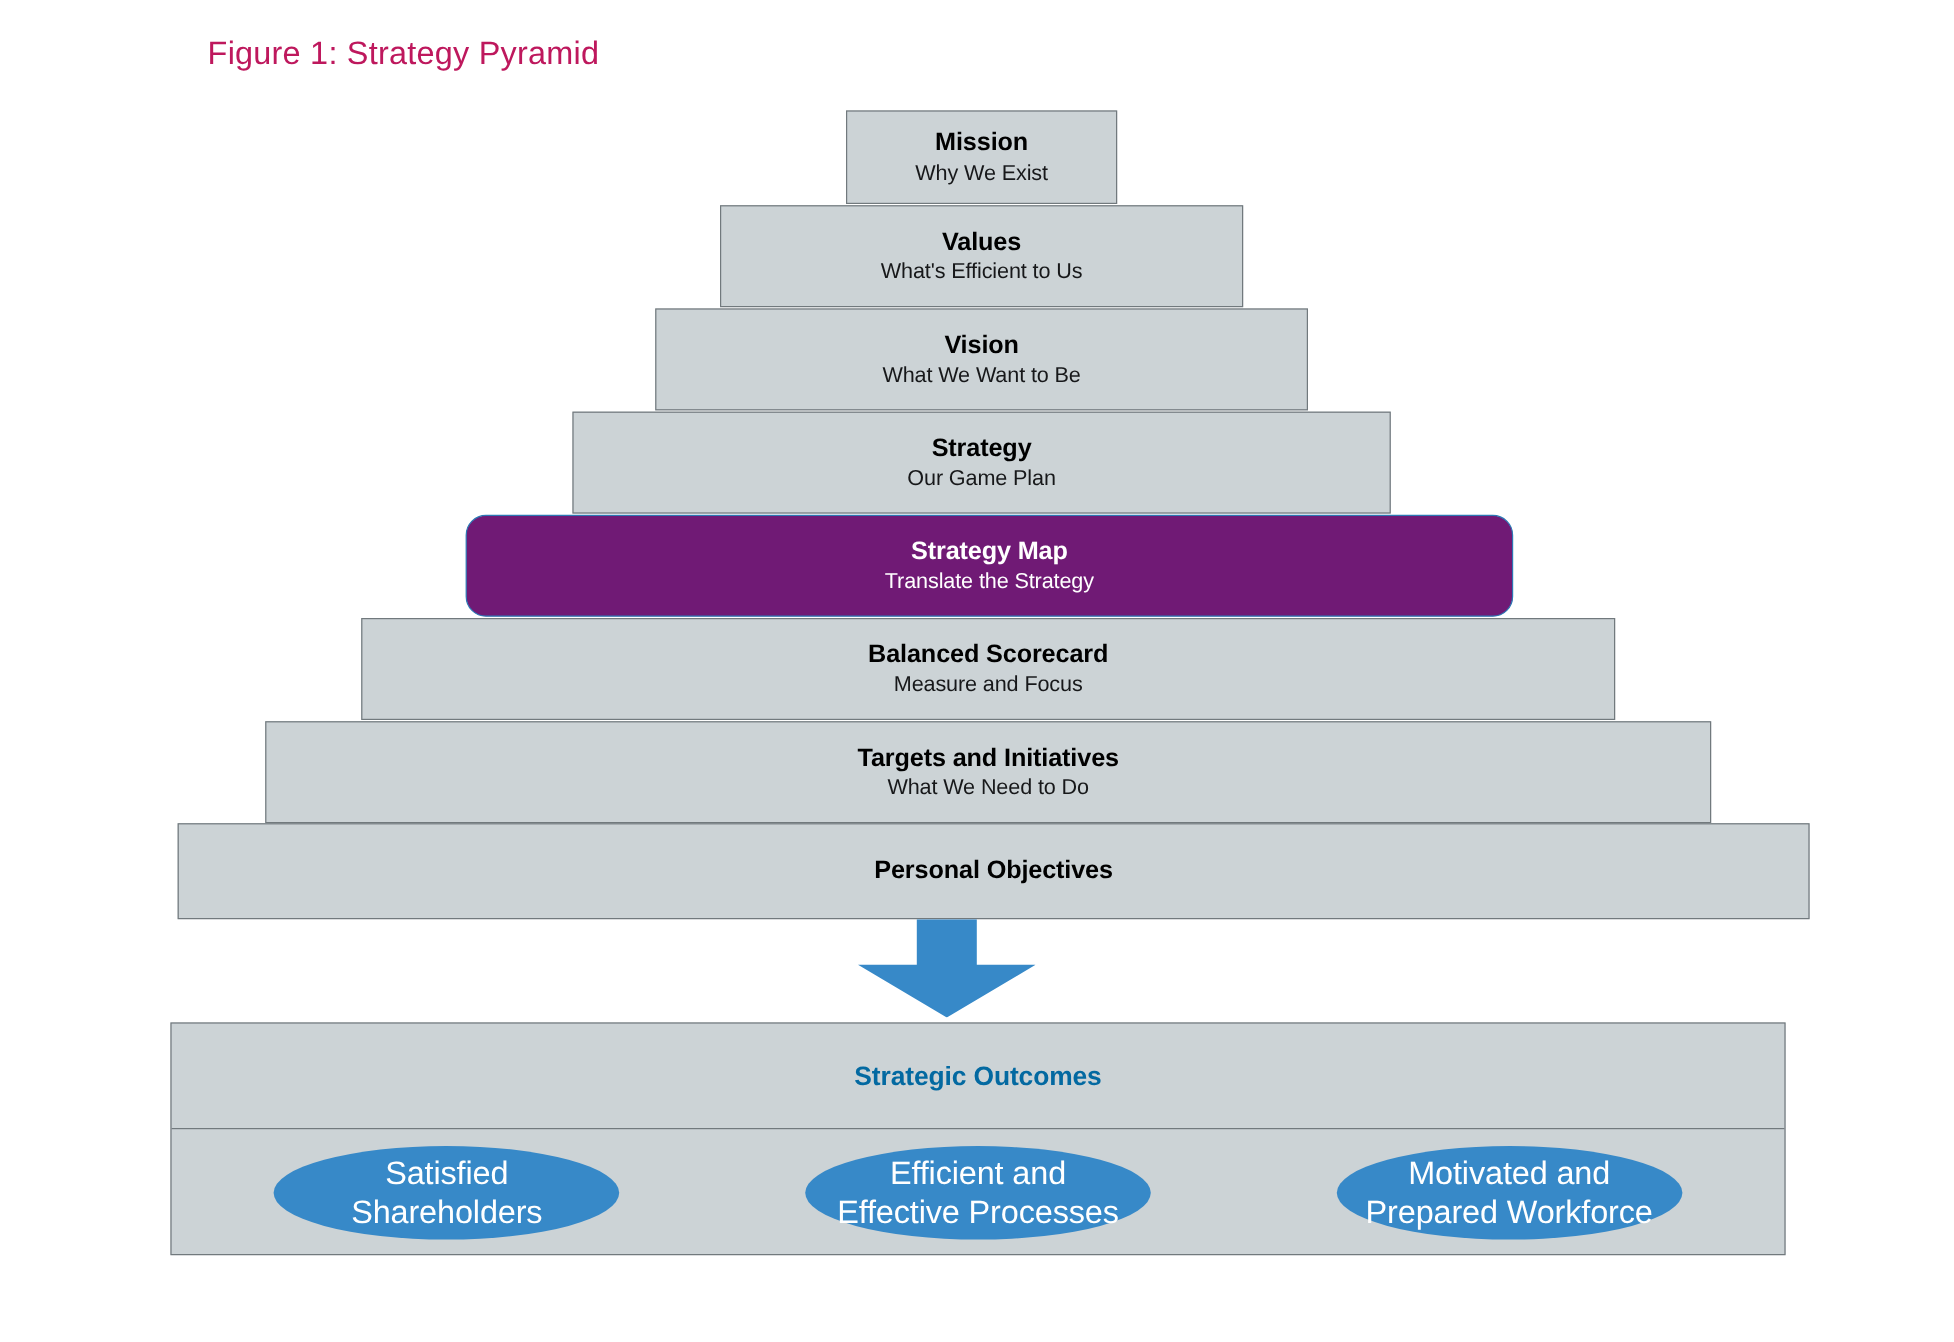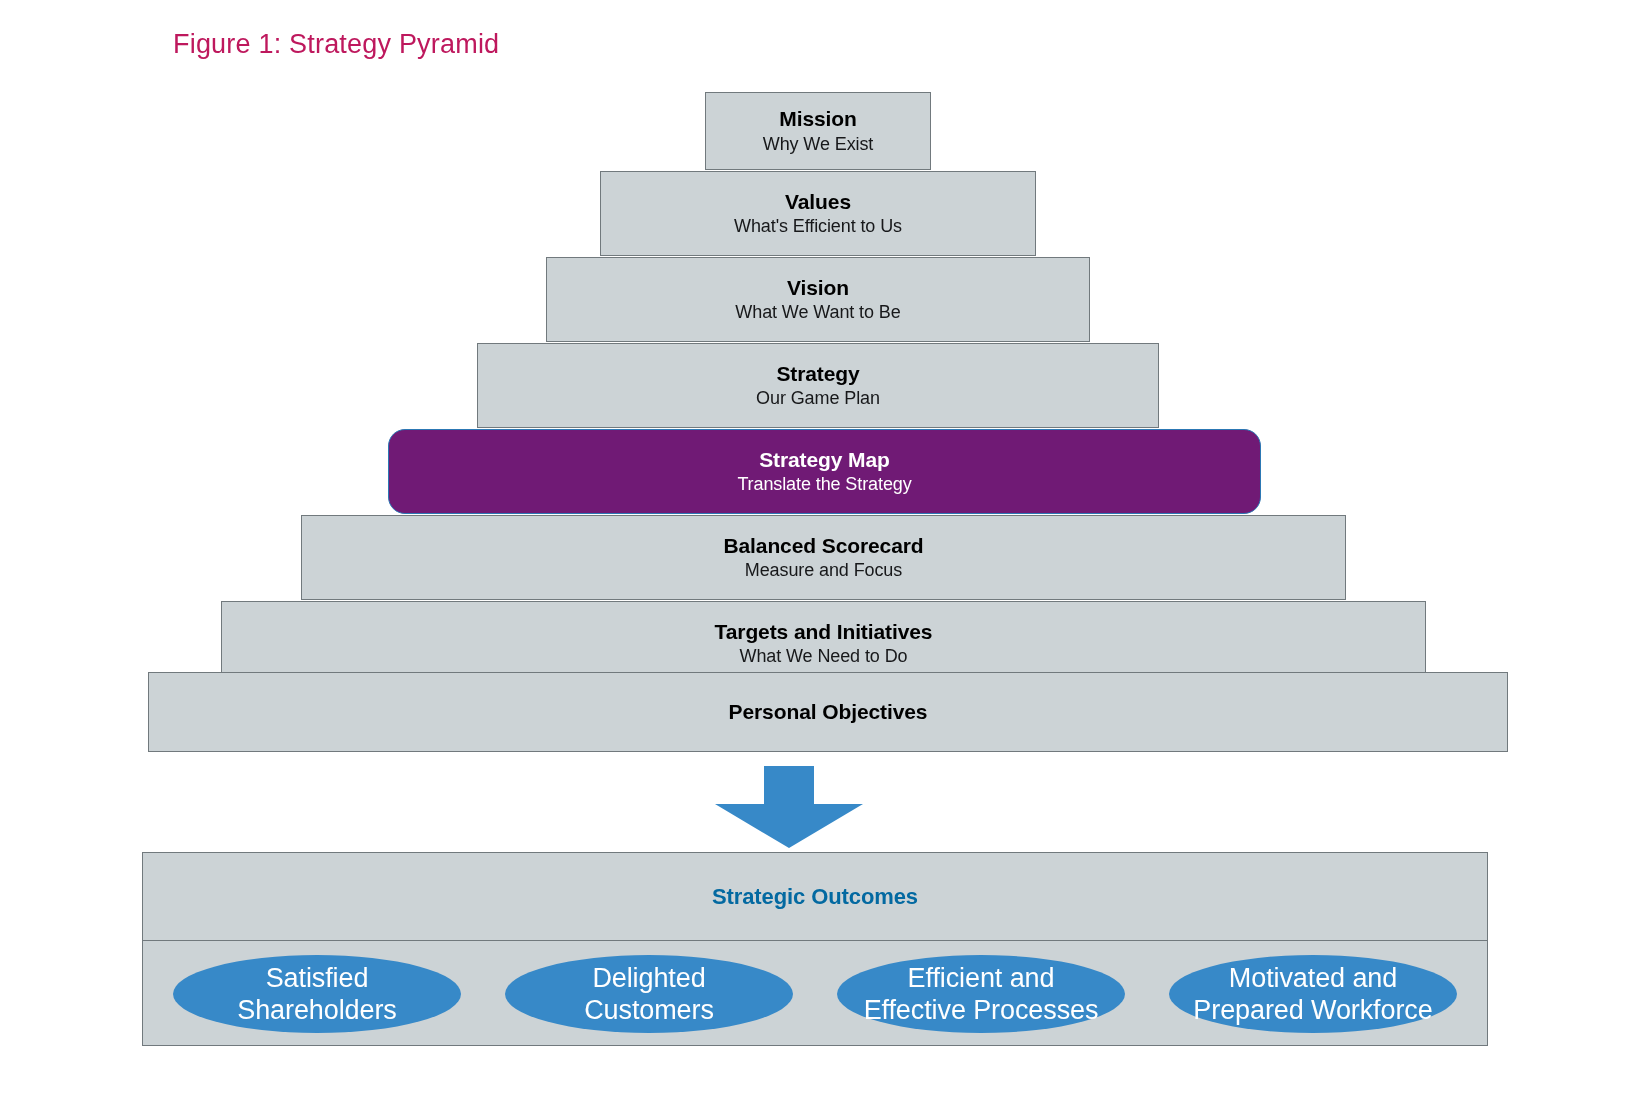--- a/index.html
+++ b/index.html
@@ -191,21 +191,21 @@
     <div class="tier" style="left:301px; top:515px; width:1045px; height:85px;">
       <div class="tier-title">Balanced Scorecard</div>
       <div class="tier-sub">Measure and Focus</div>
     </div>
 
     <div class="tier" style="left:221px; top:601px; width:1205px; height:85px;">
       <div class="tier-title">Targets and Initiatives</div>
       <div class="tier-sub">What We Need to Do</div>
     </div>
 
-    <div class="tier single" style="left:148px; top:672px; width:1360px; height:80px;">
+    <div class="tier single" style="left:148px; top:686px; width:1360px; height:80px;">
       <div class="tier-title">Personal Objectives</div>
     </div>
 
   </div>
 
   <svg id="flow-arrow" viewBox="0 0 148 82" preserveAspectRatio="none">
     <polygon points="49,0 99,0 99,38 148,38 74,82 0,38 49,38" fill="#3789c8"></polygon>
   </svg>
 
   <div id="outcomes-panel">
@@ -214,24 +214,20 @@
       <span id="outcomes-header-label">Strategic Outcomes</span>
     </div>
 
     <div id="outcomes-row">
 
       <div class="outcome-ellipse">
         <span class="outcome-line">Satisfied</span>
         <span class="outcome-line">Shareholders</span>
       </div>
 
-      <div class="outcome-ellipse">
-        <span class="outcome-line">Delighted</span>
-        <span class="outcome-line">Customers</span>
-      </div>
 
       <div class="outcome-ellipse">
         <span class="outcome-line">Efficient and</span>
         <span class="outcome-line">Effective Processes</span>
       </div>
 
       <div class="outcome-ellipse">
         <span class="outcome-line">Motivated and</span>
         <span class="outcome-line">Prepared Workforce</span>
       </div>

